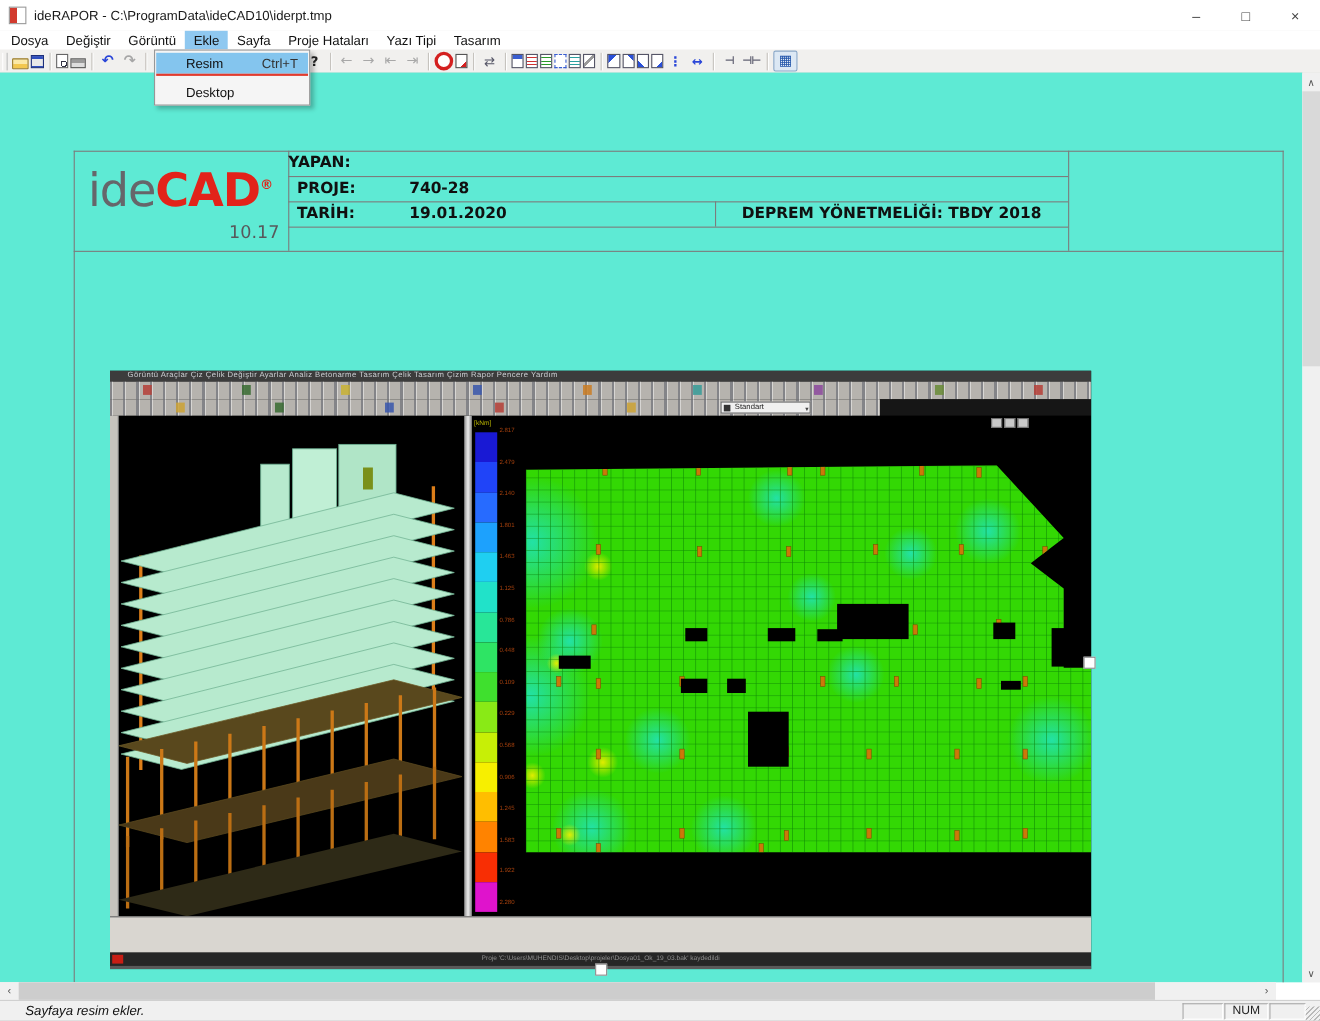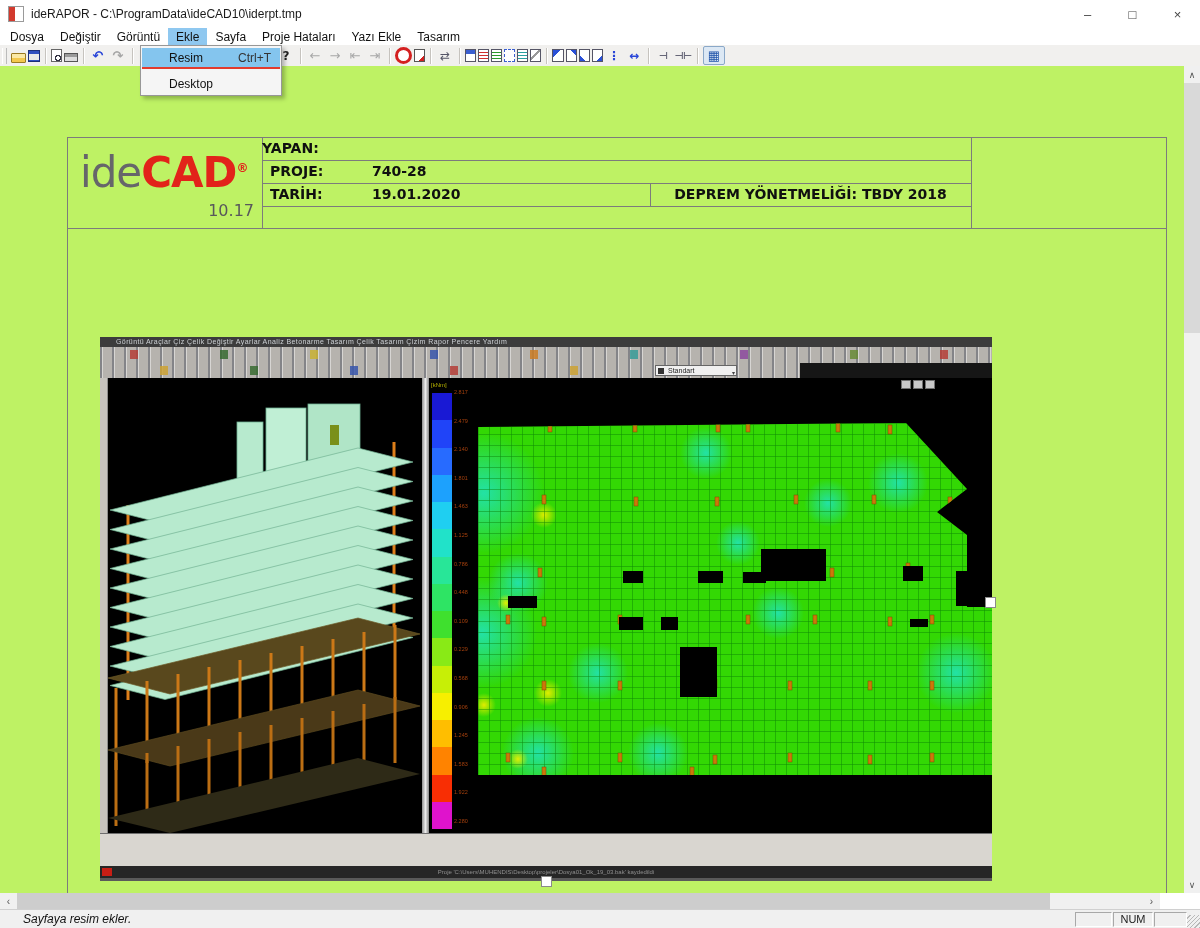--- a/index.html
+++ b/index.html
@@ -57,21 +57,21 @@
   .tbi.pressed{border:1px solid #8aa8c8;background:#dce8f4;border-radius:2px;width:22px;height:19px;}
   
   #dropdown{position:absolute;left:140px;top:45px;width:138px;background:#f5f5f5;
             border:1px solid #979797;box-shadow:3px 3px 4px rgba(0,0,0,.25);z-index:60;padding:2px 1px;}
   .dd-item{height:19px;display:flex;align-items:center;justify-content:space-between;
            font-size:12px;color:#111;padding:0 9px 0 27px;}
   .dd-item.hl{background:#84c5ee;}
   .dd-red{border-top:2px solid #e23b2e;margin:0 0 0 0;}
   .dd-gap{height:5px;}
   
-  #content{position:absolute;left:0;top:66px;width:1184px;height:827px;background:#bef264;}
+  #content{position:absolute;left:0;top:66px;width:1184px;height:827px;background:#5eead4;}
   .ln{position:absolute;background:#7c7c7c;}
   .hdr-label{position:absolute;font-family:"DejaVu Sans",sans-serif;font-weight:700;
              font-size:14px;color:#101010;white-space:nowrap;}
   #logo{position:absolute;left:80px;top:80px;width:176px;height:76px;}
   #logo .row1{font-family:"DejaVu Sans",sans-serif;font-size:42px;line-height:44px;letter-spacing:-1px;}
   #logo .ide{color:#66666a;font-weight:400;}
   #logo .cad{color:#e2231a;font-weight:700;}
   #logo .reg{color:#e2231a;font-size:12px;vertical-align:super;font-weight:700;}
   #logo .ver{position:absolute;right:2px;bottom:2px;font-size:16px;color:#58585b;font-family:"DejaVu Sans",sans-serif;}
   
@@ -139,21 +139,21 @@
     </div>
   </div>
 
   <div id="menubar">
       <span class="mb-item">Dosya</span>
       <span class="mb-item">Değiştir</span>
       <span class="mb-item">Görüntü</span>
       <span class="mb-item active">Ekle</span>
       <span class="mb-item">Sayfa</span>
       <span class="mb-item">Proje Hataları</span>
-      <span class="mb-item">Yazı Ekle</span>
+      <span class="mb-item">Yazı Tipi</span>
       <span class="mb-item">Tasarım</span>
     </div>
 
   <div id="toolbar">
     <div id="tb-grip"></div>
     <div id="toolbar-groups">
         <span class="tbi ic-open"></span>
         <span class="tbi ic-save"></span>
         <span class="tb-sep"></span>
         <span class="tbi ic-preview"></span>

